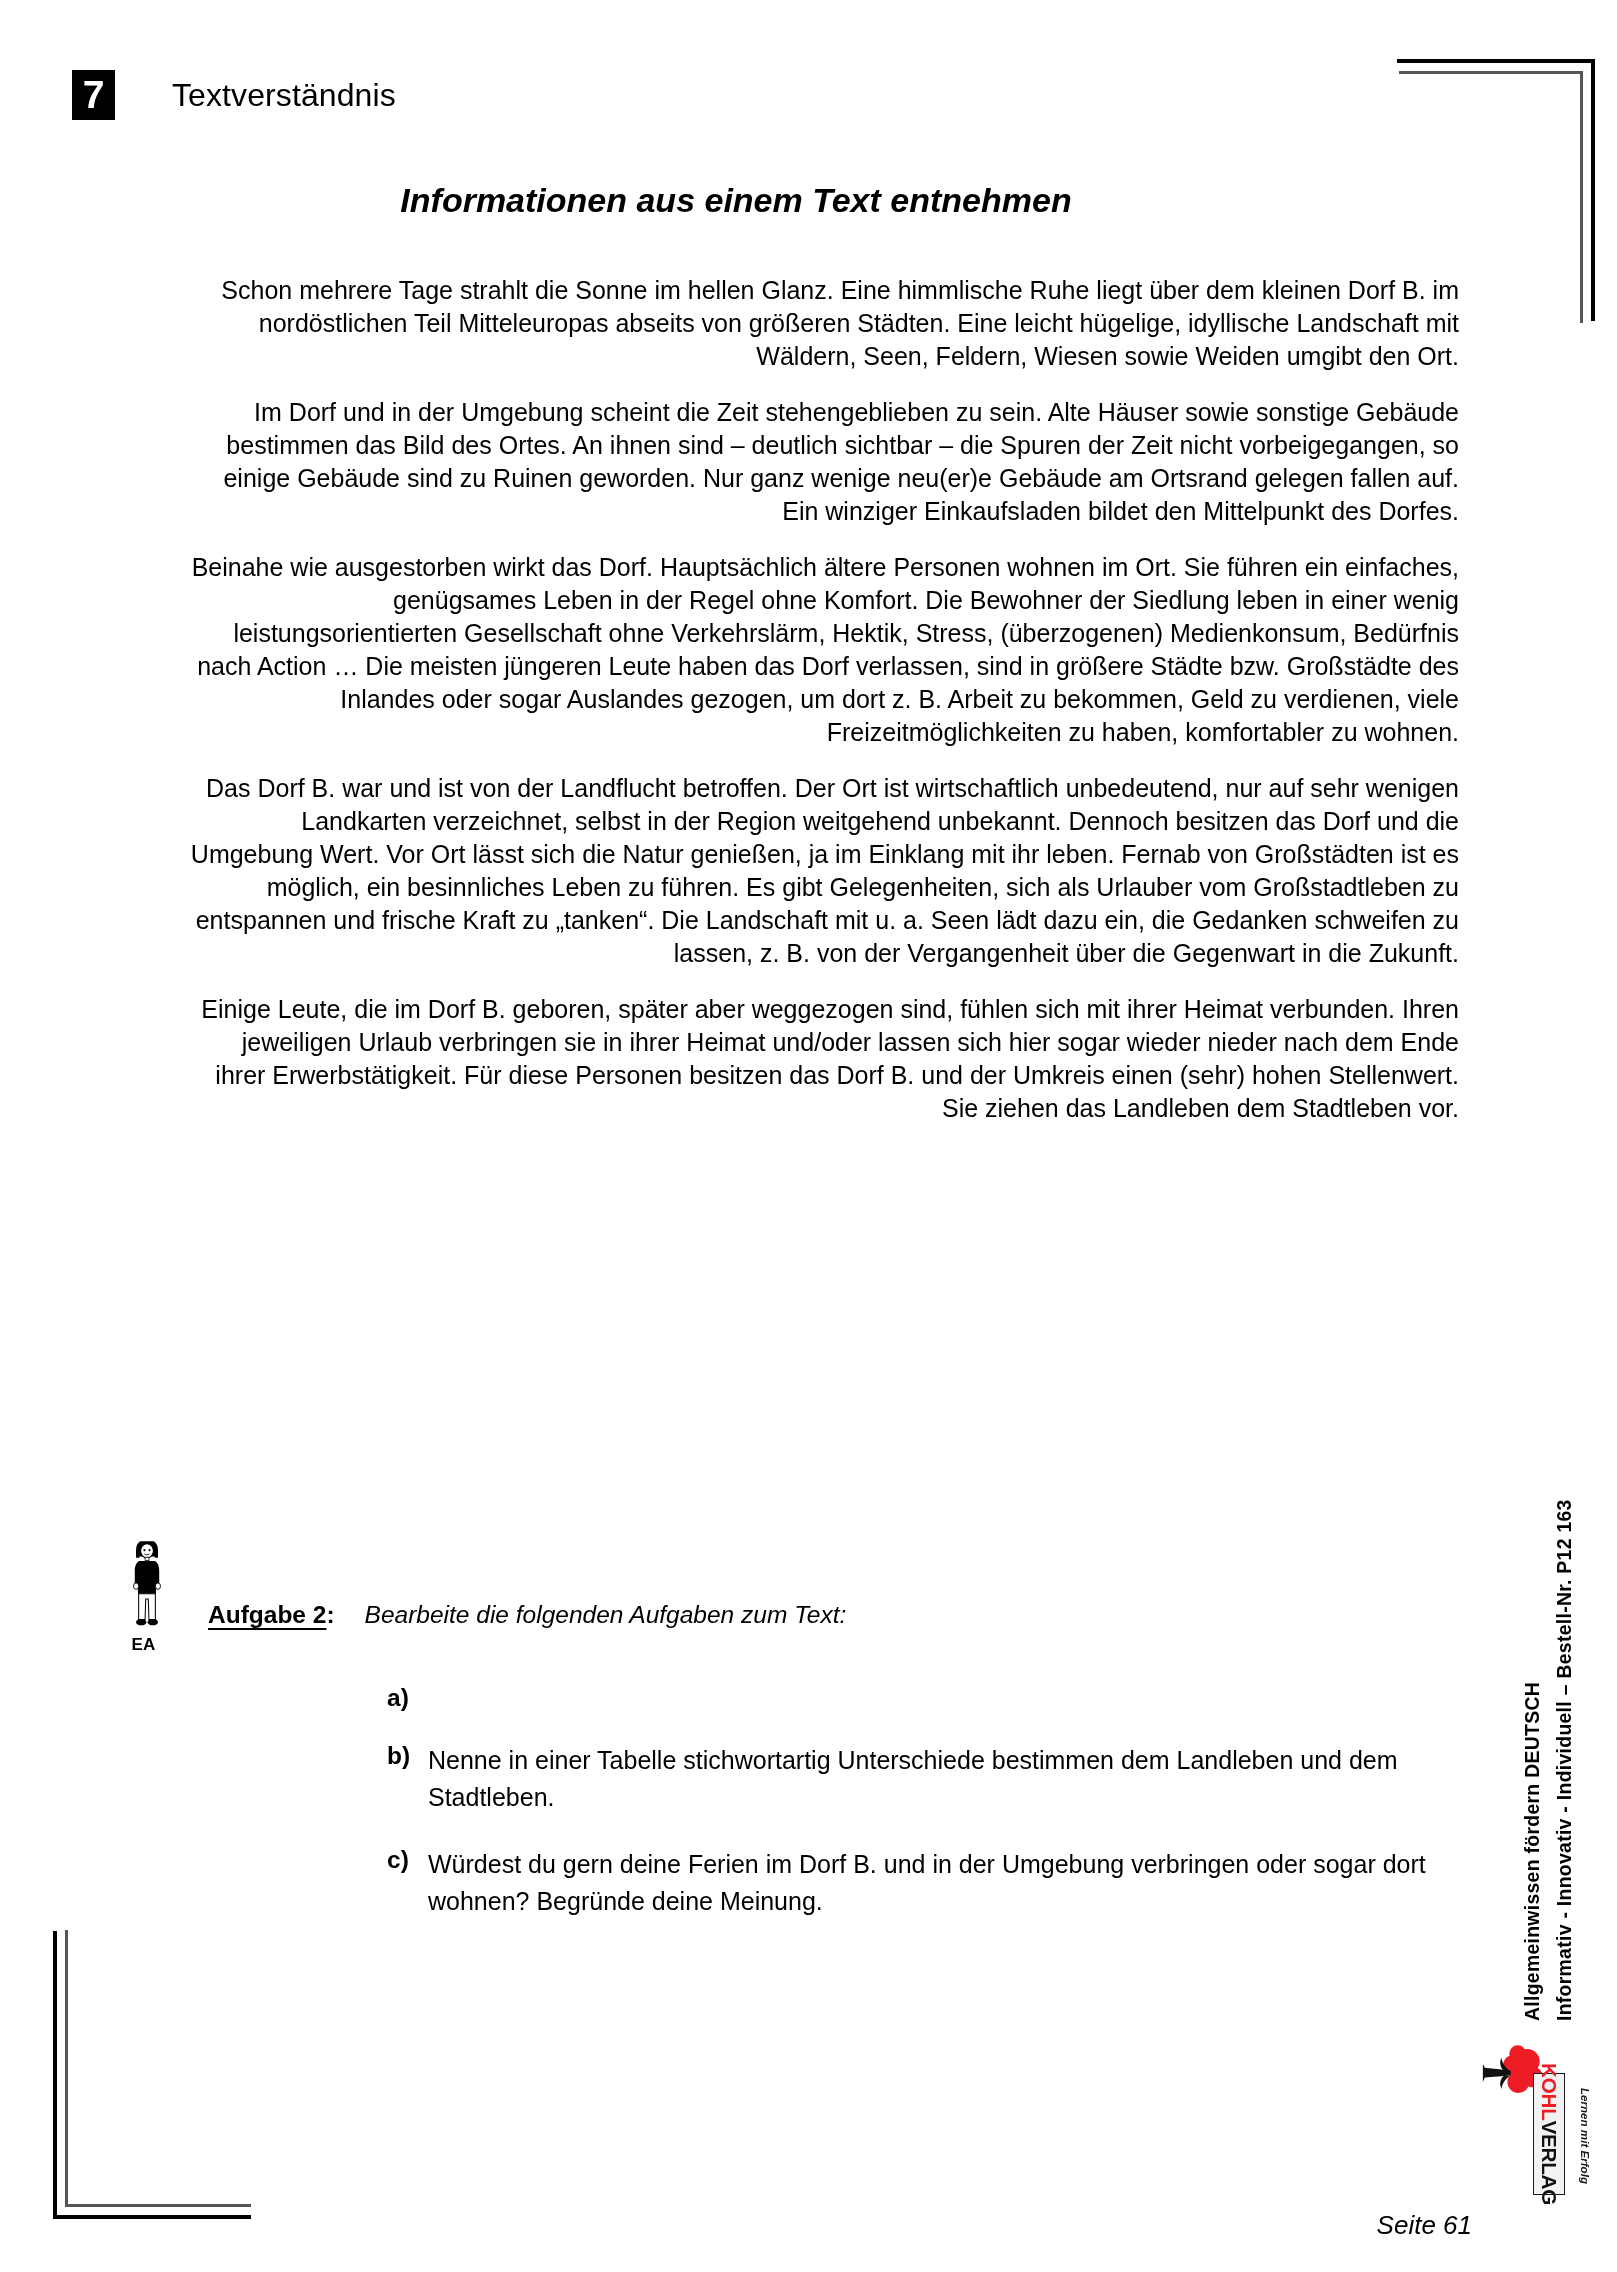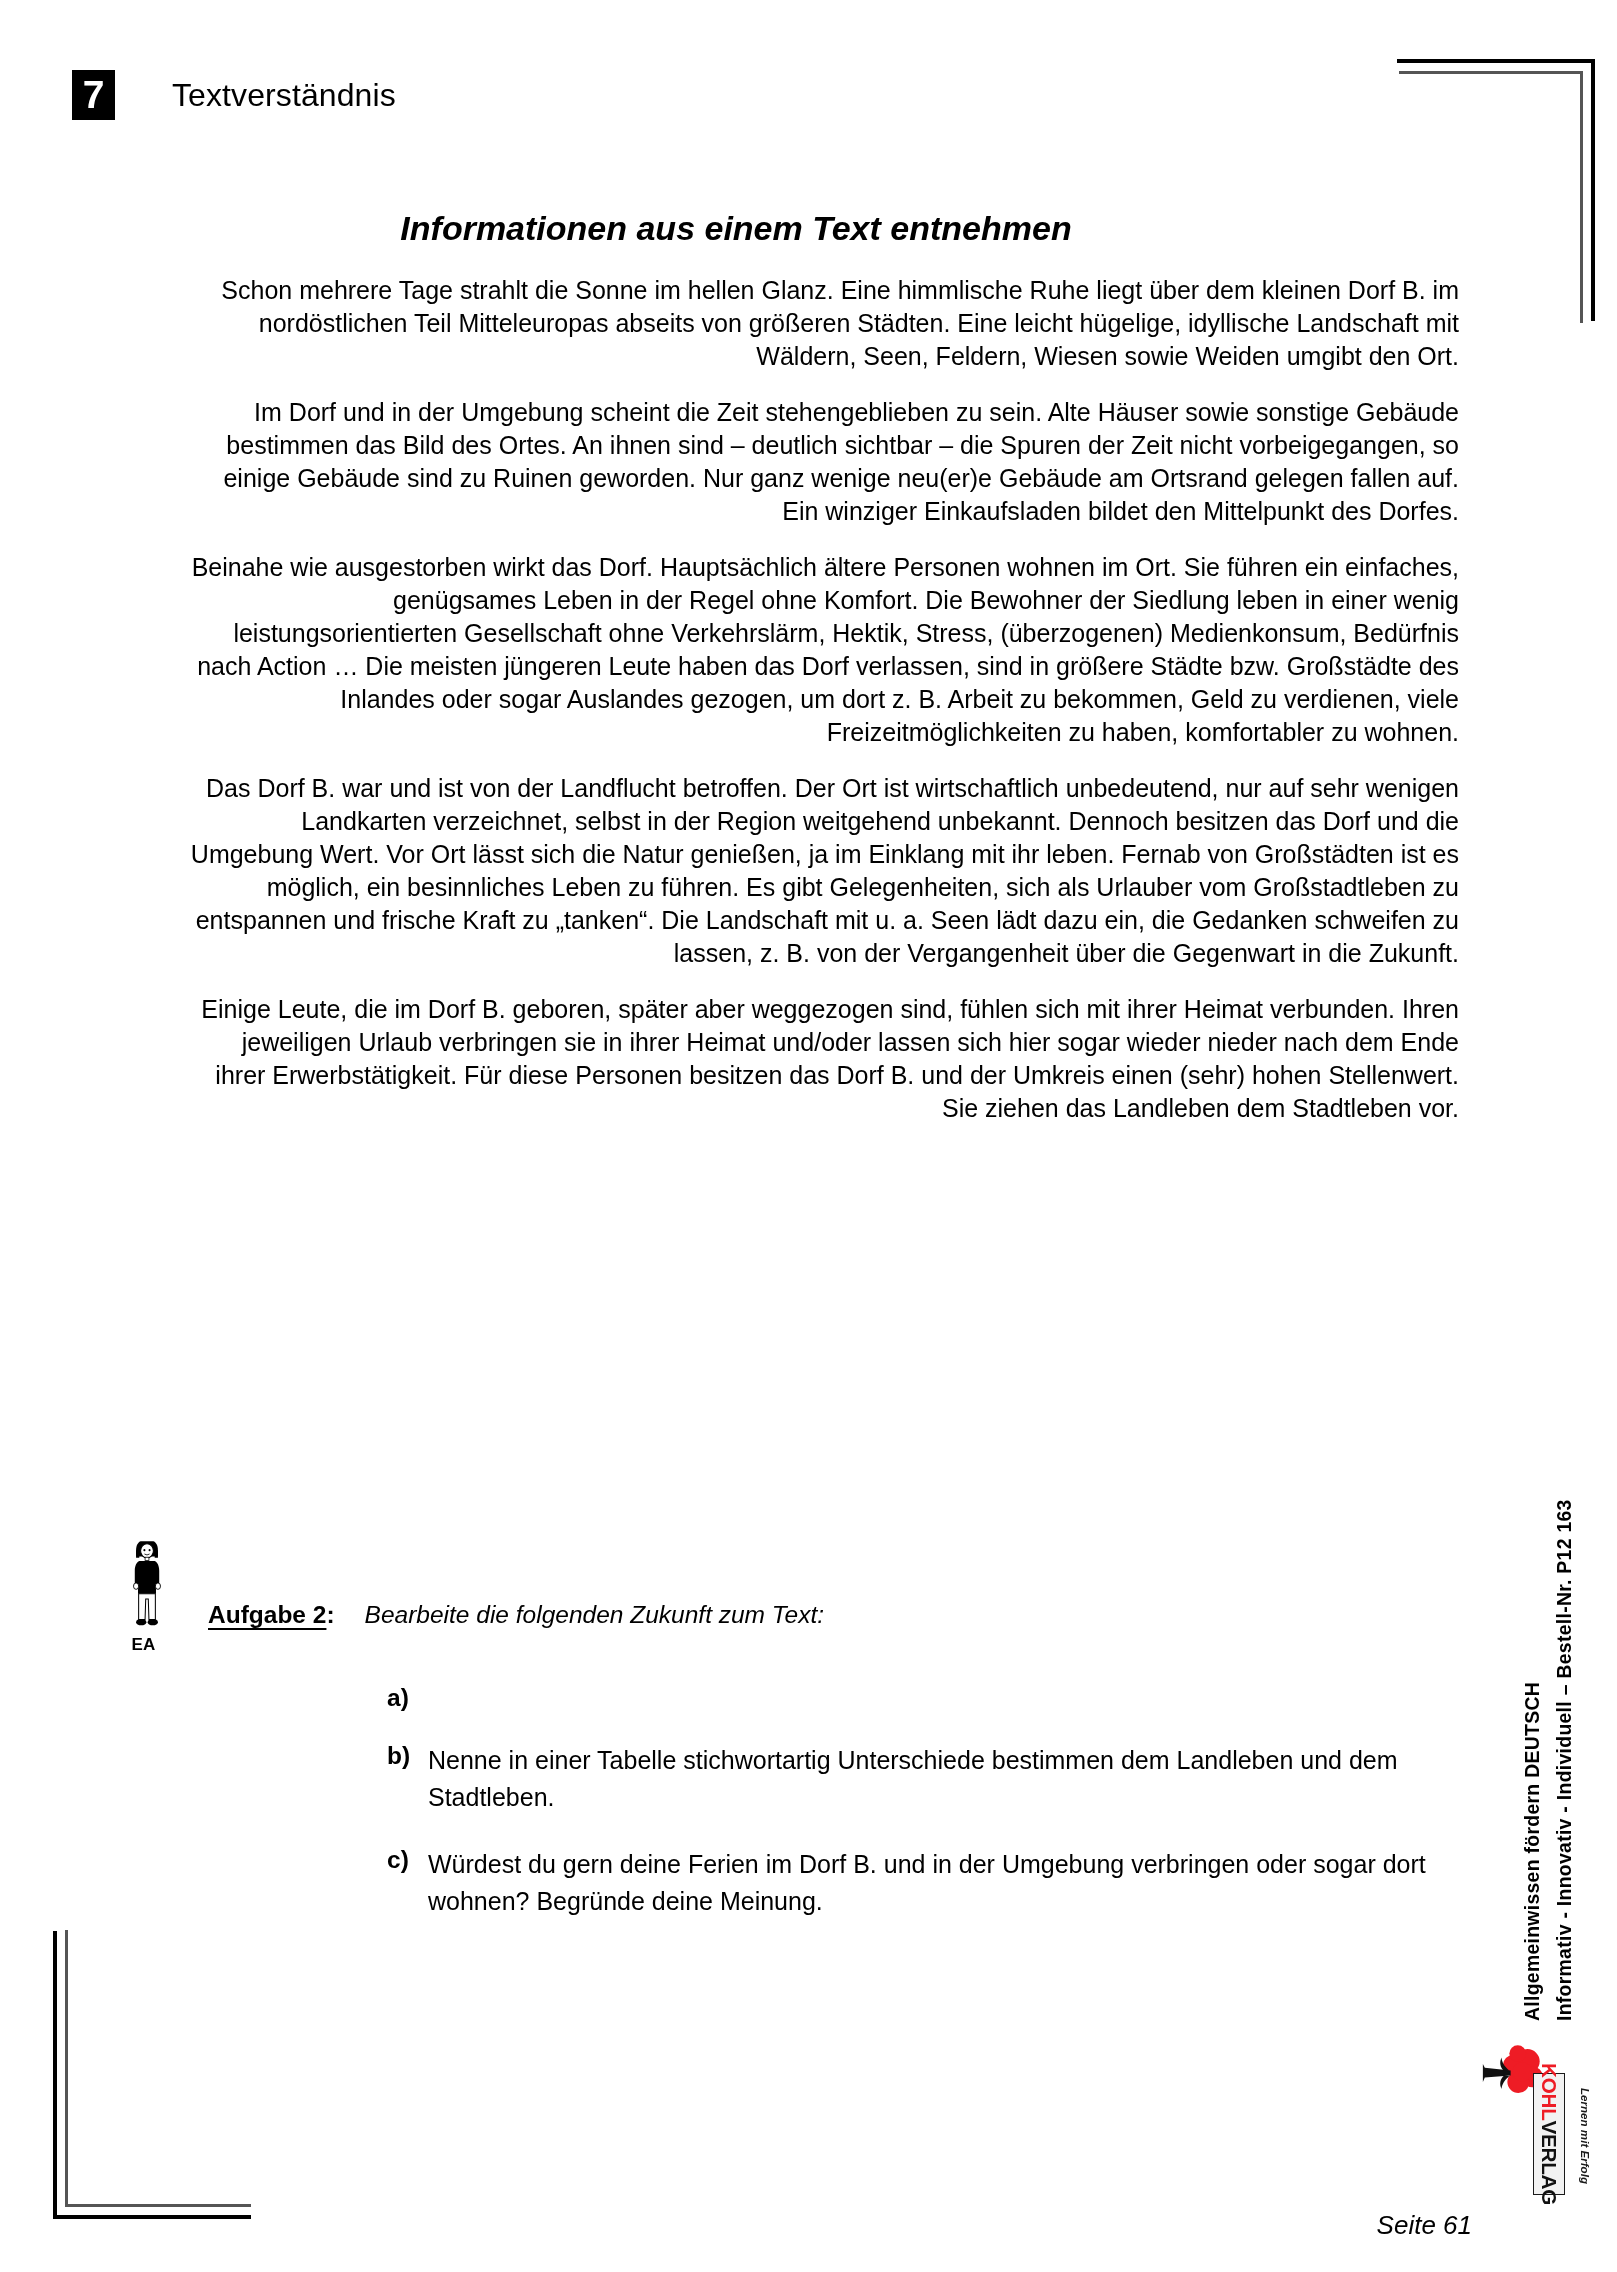--- a/index.html
+++ b/index.html
@@ -90,21 +90,20 @@
   
   .main-title {
     position: absolute;
     top: 181px;
     left: 0;
     width: 1472px;
     text-align: center;
     font-size: 34px;
     font-weight: bold;
     font-style: italic;
-    margin-top: 28px;
   }
 
   
   .content {
     position: absolute;
     top: 274px;
     left: 187px;
     width: 1272px;
   }
   .text-heading {
@@ -322,21 +321,21 @@
           <path d="M15 88 L15 128 L25 128 L26 96 L30 96 L31 128 L41 128 L41 88 Z" fill="#fff" stroke="#000" stroke-width="1.6"></path>
 
           <ellipse cx="19" cy="132" rx="8" ry="5" fill="#000"></ellipse>
           <ellipse cx="37" cy="132" rx="8" ry="5" fill="#000"></ellipse>
         </svg>
         <div class="ea-label">EA</div>
       </div>
 
       <div class="task-label">Aufgabe 2</div>
       <div class="task-colon">:</div>
-      <div class="task-instruction">Bearbeite die folgenden Zukunft zum Text:</div>
+      <div class="task-instruction">Bearbeite die folgenden Aufgaben zum Text:</div>
     </div>
 
     <div class="task-list">
       <div class="task-item">
         <div class="task-marker">a)</div>
       </div>
       <div class="task-item">
         <div class="task-marker">b)</div>
         <div class="task-text"> Nenne in einer Tabelle stichwortartig Unterschiede bestimmen dem Landleben und dem Stadtleben.</div>
       </div>

